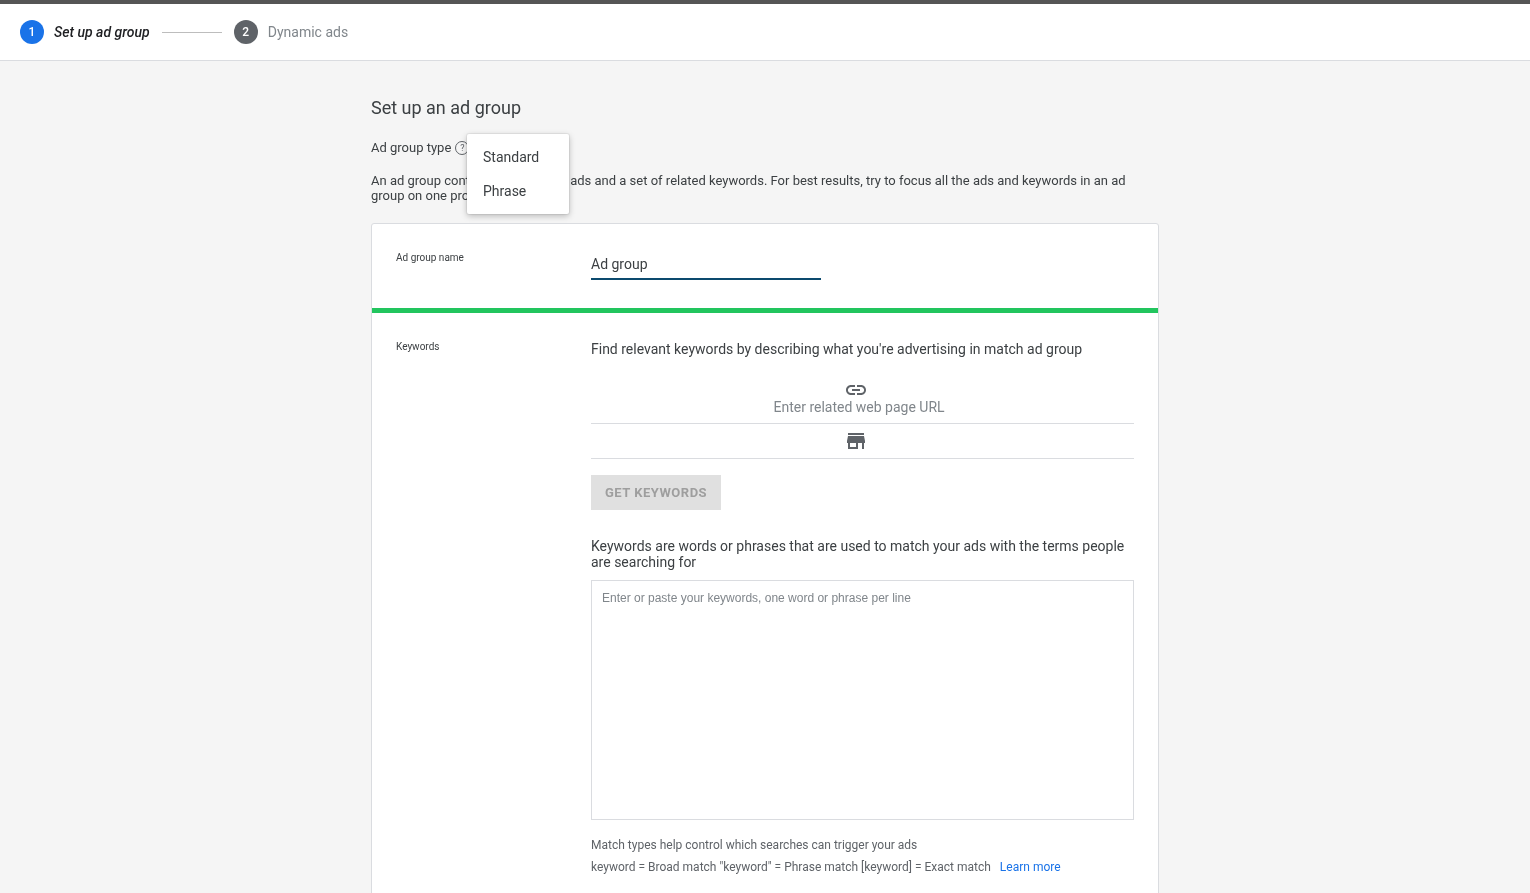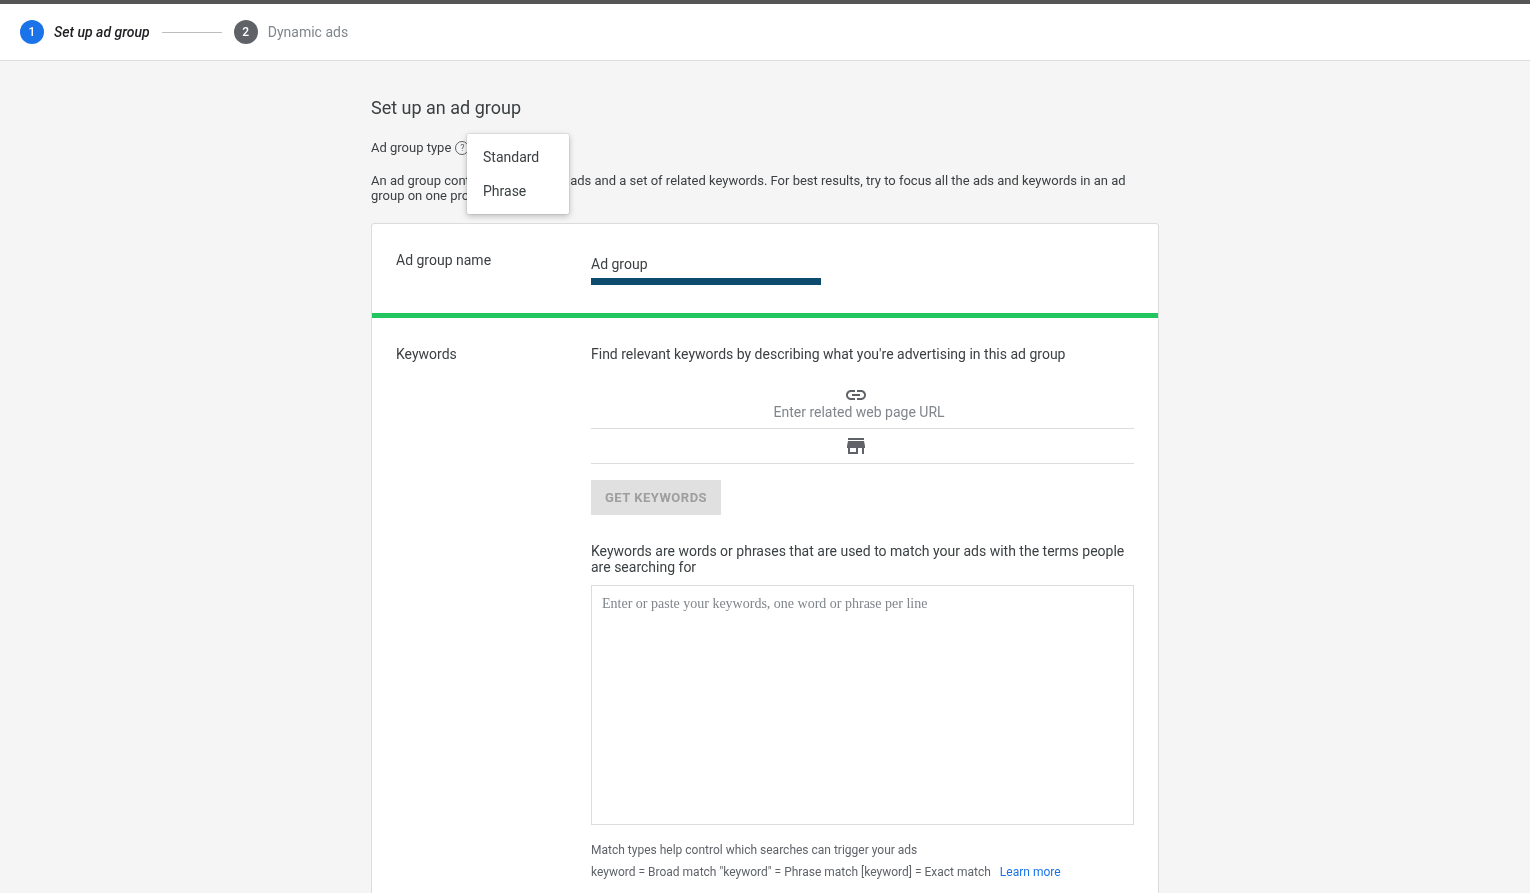--- a/index.html
+++ b/index.html
@@ -124,31 +124,31 @@
     }
     .card-section {
       display: flex;
       padding: 28px 24px;
     }
     .card-section + .card-section {
       border-top: 5px solid #22c55e;
     }
     .section-label {
       width: 195px;
-      font-size: 14px;
+      font-size: 10px;
       color: #3c4043;
       flex-shrink: 0;
     }
     .section-body {
       flex: 1;
     }
     .name-input {
       width: 230px;
       border: none;
-      border-bottom: 7px solid #0c4a6e;
+      border-bottom: 2px solid #0c4a6e;
       padding: 4px 0 6px 0;
       font-size: 14px;
       color: #3c4043;
       outline: none;
       font-family: inherit;
     }
     .keywords-desc {
       font-size: 14px;
       color: #3c4043;
       margin-bottom: 16px;
@@ -196,22 +196,22 @@
       font-size: 14px;
       color: #3c4043;
       margin-top: 28px;
       margin-bottom: 10px;
     }
     .keywords-textarea {
       width: 100%;
       height: 240px;
       border: 1px solid #dadce0;
       padding: 10px;
-      font-family: Liberation Serif, serif;
-      font-size: 14px;
+      font-family: Liberation Sans, sans-serif;
+      font-size: 12px;
       outline: none;
       resize: none;
     }
     .keywords-textarea::placeholder {
       color: #80868b;
     }
     .match-help-1 {
       font-size: 12px;
       color: #5f6368;
       margin-top: 14px;
@@ -265,21 +265,21 @@
     <div class="card-section">
       <div class="section-label">Ad group name</div>
       <div class="section-body">
         <input class="name-input" type="text" value="Ad group" style="">
       </div>
     </div>
 
     <div class="card-section">
       <div class="section-label">Keywords</div>
       <div class="section-body">
-        <p class="keywords-desc">Find relevant keywords by describing what you're advertising in this ad group</p>
+        <p class="keywords-desc">Find relevant keywords by describing what you're advertising in match ad group</p>
 
         <div class="inline-input-row">
           <span class="inline-icon">
             <svg width="20" height="10" viewBox="0 0 20 10">
                 <path d="M1.9 5c0-1.7 1.4-3.1 3.1-3.1h4V0H5C2.2 0 0 2.2 0 5s2.2 5 5 5h4V8.1H5C3.3 8.1 1.9 6.7 1.9 5zM6 6h8V4H6v2zm9-6h-4v1.9h4c1.7 0 3.1 1.4 3.1 3.1s-1.4 3.1-3.1 3.1h-4V10h4c2.8 0 5-2.2 5-5s-2.2-5-5-5z" fill="#5f6368"></path>
               </svg>
           </span>
           <input class="inline-input" type="text" placeholder="Enter related web page URL" style="">
         </div>
 

